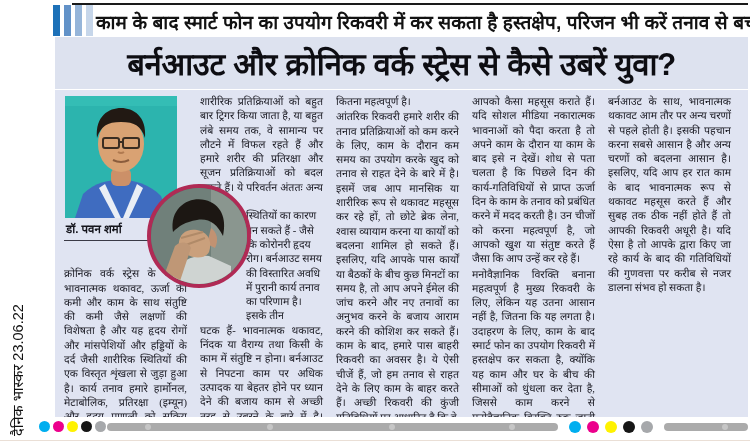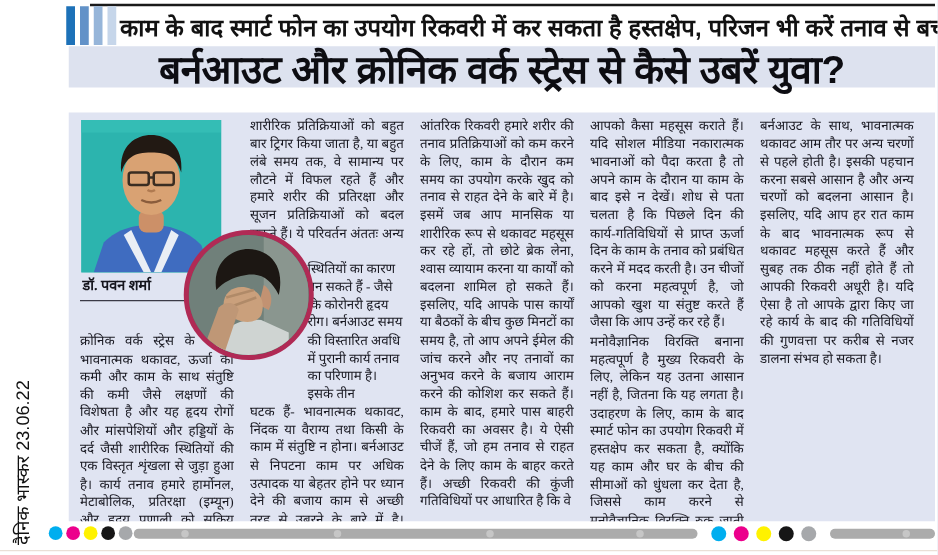--- a/index.html
+++ b/index.html
@@ -15,40 +15,40 @@
   .bars{position:absolute;left:53px;top:5px;display:flex;gap:4px;height:31px;}
   .bars span{width:7px;height:31px;display:block;}
   .kicker{
     position:absolute;left:96px;top:9px;width:650px;
     font-family:"Liberation Sans", sans-serif;font-weight:bold;
     font-size:19px;color:#121212;letter-spacing:.1px;white-space:nowrap;
   }
 
   
   .headline-band{
-    position:absolute;left:55px;top:37px;width:693px;height:33px;
+    position:absolute;left:55px;top:37px;width:693px;height:52px;
     background:#dde2ef;display:flex;align-items:center;justify-content:center;
   }
   .headline{
     font-family:"Liberation Sans", sans-serif;font-weight:bold;
     font-size:31px;color:#0d0d12;white-space:nowrap;letter-spacing:-.3px;
   }
 
   
   .body-band{
     position:absolute;left:55px;top:90px;width:693px;height:327px;
     background:#e0e4f2;overflow:hidden;
   }
   .cols{display:flex;gap:13px;padding:5px 9px 0 9px;}
   .col{width:123px;flex:0 0 auto;font-size:10.6px;line-height:14.3px;color:#191922;text-align:justify;}
   .col p{margin:0 0 1px 0;}
 
   .portrait{width:112px;height:122px;background:#2cb4ae;overflow:hidden;margin:1px 0 3px 1px;}
   .caption{
-    font-family:Liberation Serif, serif;font-weight:bold;font-size:11.5px;color:#14141c;
+    font-family:Liberation Sans, sans-serif;font-weight:bold;font-size:11.5px;color:#14141c;
     padding:1px 0 4px 2px;border-bottom:1.5px solid #3a3a46;margin-bottom:26px;
   }
   .wrap-seg{display:block;margin-left:46px;text-align:left;}
 
   
   .circle-photo{
     position:absolute;left:147px;top:184px;width:104px;height:104px;border-radius:50%;
     border:4px solid #b02a55;overflow:hidden;box-sizing:border-box;background:#5d6b64;
   }
 
@@ -121,20 +121,21 @@
         </div>
         <div class="caption">डॉ. पवन शर्मा</div>
         <p>क्रोनिक वर्क स्ट्रेस के कारण भावनात्मक थकावट, ऊर्जा की कमी और काम के साथ संतुष्टि की कमी जैसे लक्षणों की विशेषता है और यह हृदय रोगों और मांसपेशियों और हड्डियों के दर्द जैसी शारीरिक स्थितियों की एक विस्तृत शृंखला से जुड़ा हुआ है। कार्य तनाव हमारे हार्मोनल, मेटाबोलिक, प्रतिरक्षा (इम्यून) और हृदय प्रणाली को सक्रिय करता है। यदि इन</p>
       </div>
 
       <div class="col">
         <p><span>शारीरिक प्रतिक्रियाओं को बहुत बार ट्रिगर किया जाता है, या बहुत लंबे समय तक, वे सामान्य पर लौटने में विफल रहते हैं और हमारे शरीर की प्रतिरक्षा और सूजन प्रतिक्रियाओं को बदल सकते हैं। ये परिवर्तन अंततः अन्य शारीरिक</span><span class="wrap-seg">स्थितियों का कारण बन सकते हैं - जैसे कि कोरोनरी हृदय रोग। बर्नआउट समय की विस्तारित अवधि में पुरानी कार्य तनाव का परिणाम है। इसके तीन</span><span>घटक हैं- भावनात्मक थकावट, निंदक या वैराग्य तथा किसी के काम में संतुष्टि न होना। बर्नआउट से निपटना काम पर अधिक उत्पादक या बेहतर होने पर ध्यान देने की बजाय काम से अच्छी तरह से उबरने के बारे में है। अनुसंधान यह दिखाना जारी रखता है कि दैनिक आधार पर काम से उबरना</span></p>
       </div>
 
       <div class="col">
+        <p>कितना महत्वपूर्ण है।</p>
         <p>आंतरिक रिकवरी हमारे शरीर की तनाव प्रतिक्रियाओं को कम करने के लिए, काम के दौरान कम समय का उपयोग करके खुद को तनाव से राहत देने के बारे में है। इसमें जब आप मानसिक या शारीरिक रूप से थकावट महसूस कर रहे हों, तो छोटे ब्रेक लेना, श्वास व्यायाम करना या कार्यों को बदलना शामिल हो सकते हैं। इसलिए, यदि आपके पास कार्यों या बैठकों के बीच कुछ मिनटों का समय है, तो आप अपने ईमेल की जांच करने और नए तनावों का अनुभव करने के बजाय आराम करने की कोशिश कर सकते हैं। काम के बाद, हमारे पास बाहरी रिकवरी का अवसर है। ये ऐसी चीजें हैं, जो हम तनाव से राहत देने के लिए काम के बाहर करते हैं। अच्छी रिकवरी की कुंजी गतिविधियों पर आधारित है कि वे</p>
       </div>
 
       <div class="col">
         <p>आपको कैसा महसूस कराते हैं। यदि सोशल मीडिया नकारात्मक भावनाओं को पैदा करता है तो अपने काम के दौरान या काम के बाद इसे न देखें। शोध से पता चलता है कि पिछले दिन की कार्य-गतिविधियों से प्राप्त ऊर्जा दिन के काम के तनाव को प्रबंधित करने में मदद करती है। उन चीजों को करना महत्वपूर्ण है, जो आपको खुश या संतुष्ट करते हैं जैसा कि आप उन्हें कर रहे हैं।</p>
         <p>मनोवैज्ञानिक विरक्ति बनाना महत्वपूर्ण है मुख्य रिकवरी के लिए, लेकिन यह उतना आसान नहीं है, जितना कि यह लगता है। उदाहरण के लिए, काम के बाद स्मार्ट फोन का उपयोग रिकवरी में हस्तक्षेप कर सकता है, क्योंकि यह काम और घर के बीच की सीमाओं को धुंधला कर देता है, जिससे काम करने से मनोवैज्ञानिक विरक्ति रुक जाती है। कुछ</p>
       </div>
 
       <div class="col">
         <p>बर्नआउट के साथ, भावनात्मक थकावट आम तौर पर अन्य चरणों से पहले होती है। इसकी पहचान करना सबसे आसान है और अन्य चरणों को बदलना आसान है। इसलिए, यदि आप हर रात काम के बाद भावनात्मक रूप से थकावट महसूस करते हैं और सुबह तक ठीक नहीं होते हैं तो आपकी रिकवरी अधूरी है। यदि ऐसा है तो आपके द्वारा किए जा रहे कार्य के बाद की गतिविधियों की गुणवत्ता पर करीब से नजर डालना संभव हो सकता है।</p>

